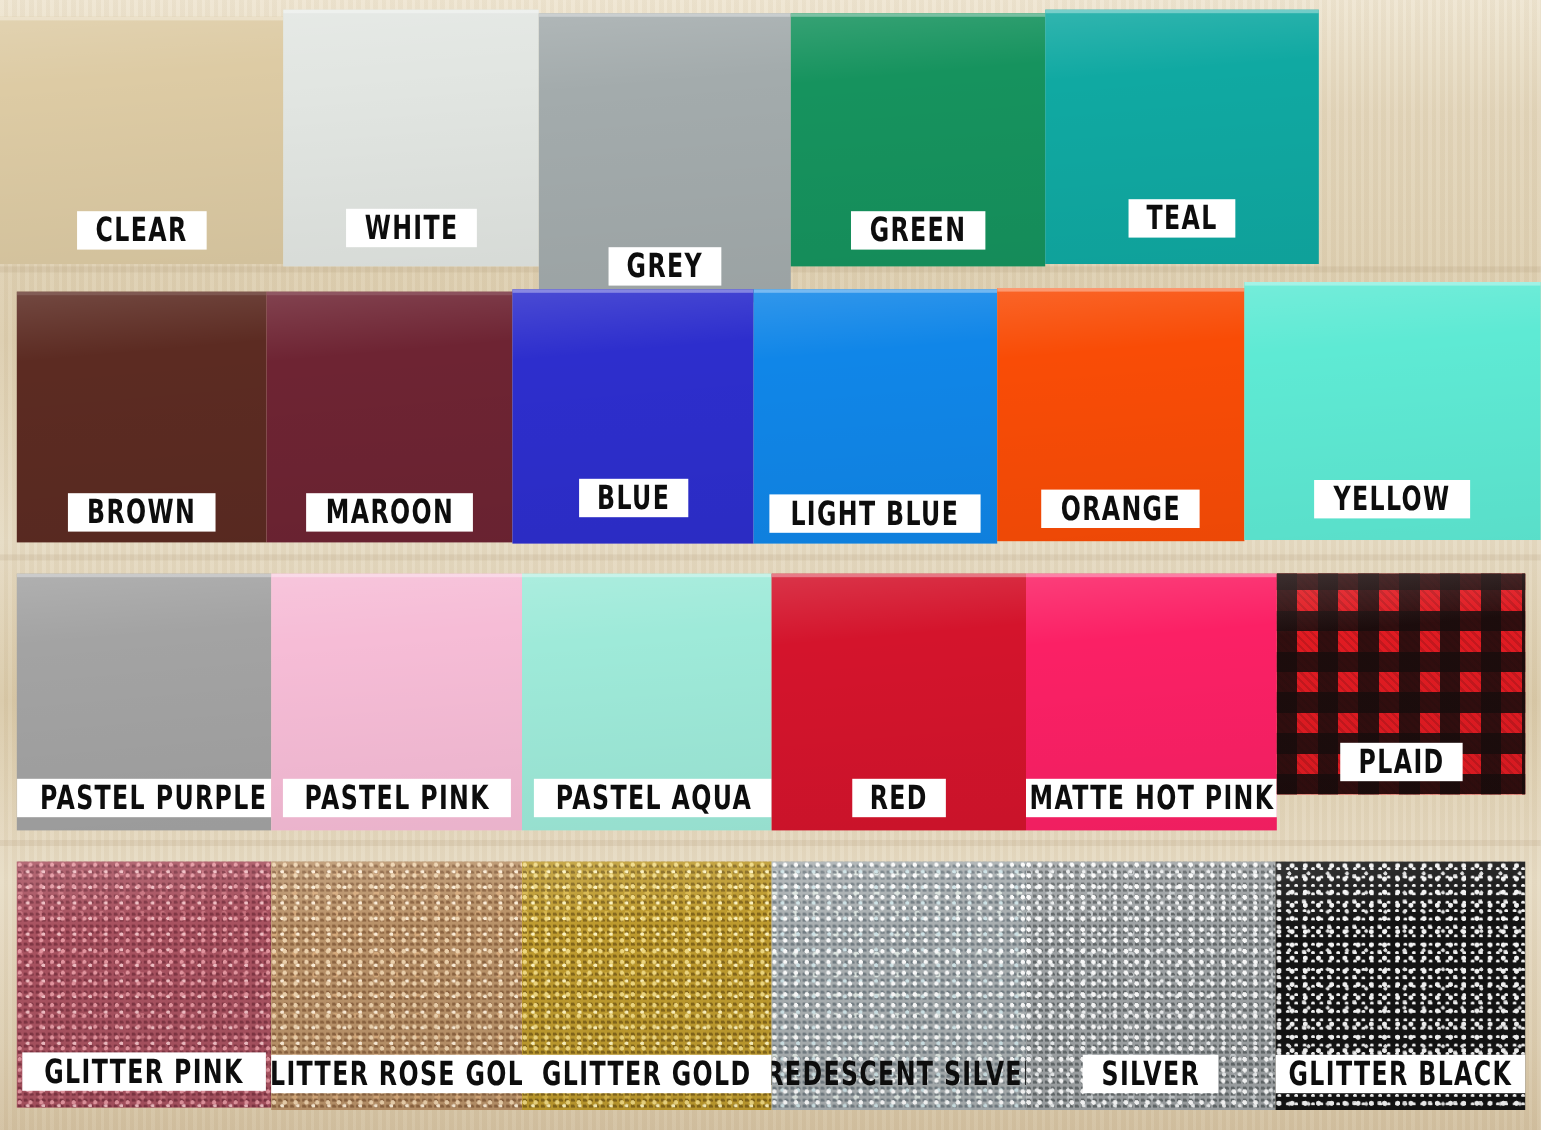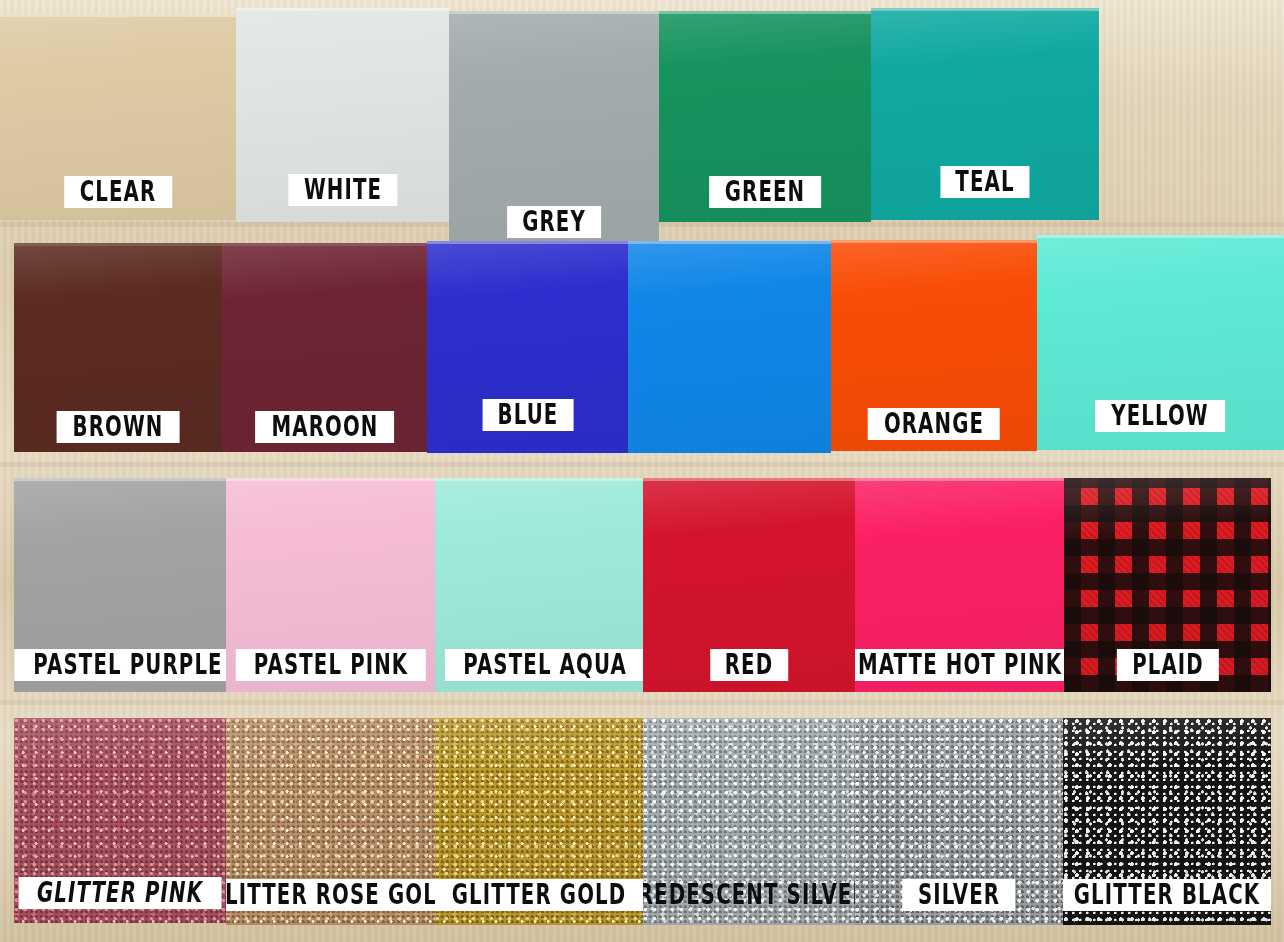--- a/index.html
+++ b/index.html
@@ -177,20 +177,21 @@
     <div class="label" style="bottom:9px;"><span>MAROON</span></div>
   </div>
   <div class="swatch" style="width:205px;height:212px;background:#2d2ecd;margin-top:-2px;">
     <div class="edge-hi"></div>
     <div class="sheen"></div>
     <div class="label" style="bottom:22px;"><span>BLUE</span></div>
   </div>
   <div class="swatch" style="width:206px;height:212px;background:#1086e8;margin-top:-2px;">
     <div class="edge-hi"></div>
     <div class="sheen"></div>
+    <div class="label" style="bottom:9px;"><span>LIGHT BLUE</span></div>
   </div>
   <div class="swatch" style="width:210px;height:211px;background:#f94c06;margin-top:-3px;">
     <div class="edge-hi"></div>
     <div class="sheen"></div>
     <div class="label" style="bottom:11px;"><span>ORANGE</span></div>
   </div>
   <div class="swatch" style="width:252px;height:215px;background:#5eead4;margin-top:-8px;">
     <div class="edge-hi"></div>
     <div class="sheen"></div>
     <div class="label" style="bottom:18px;"><span>YELLOW</span></div>
@@ -216,28 +217,28 @@
   <div class="swatch" style="width:212px;height:214px;background:#d4142c;">
     <div class="edge-hi"></div>
     <div class="sheen"></div>
     <div class="label" style="bottom:11px;"><span>RED</span></div>
   </div>
   <div class="swatch" style="width:209px;height:214px;background:#fb2065;">
     <div class="edge-hi"></div>
     <div class="sheen"></div>
     <div class="label" style="bottom:11px;"><span>MATTE HOT PINK</span></div>
   </div>
-  <div class="swatch plaid" style="width:207px;height:214px;">
+  <div class="swatch plaid" style="width:207px;height:184px;">
     <div class="sheen"></div>
     <div class="label" style="bottom:11px;"><span>PLAID</span></div>
   </div>
 </div>
 
 <div class="row" style="top:718px;height:207px;">
-  <div class="swatch glitter g-pink" style="width:212px;height:205px;margin-left:14px;font-style:italic;">
+  <div class="swatch glitter g-pink" style="width:212px;height:205px;margin-left:14px;">
     <div class="sheen"></div>
     <div class="label" style="bottom:14px;"><span>GLITTER PINK</span></div>
   </div>
   <div class="swatch glitter g-rosegold" style="width:209px;height:207px;">
     <div class="sheen"></div>
     <div class="label" style="bottom:14px;"><span>GLITTER ROSE GOLD</span></div>
   </div>
   <div class="swatch glitter g-gold" style="width:208px;height:207px;">
     <div class="sheen"></div>
     <div class="label" style="bottom:14px;"><span>GLITTER GOLD</span></div>

